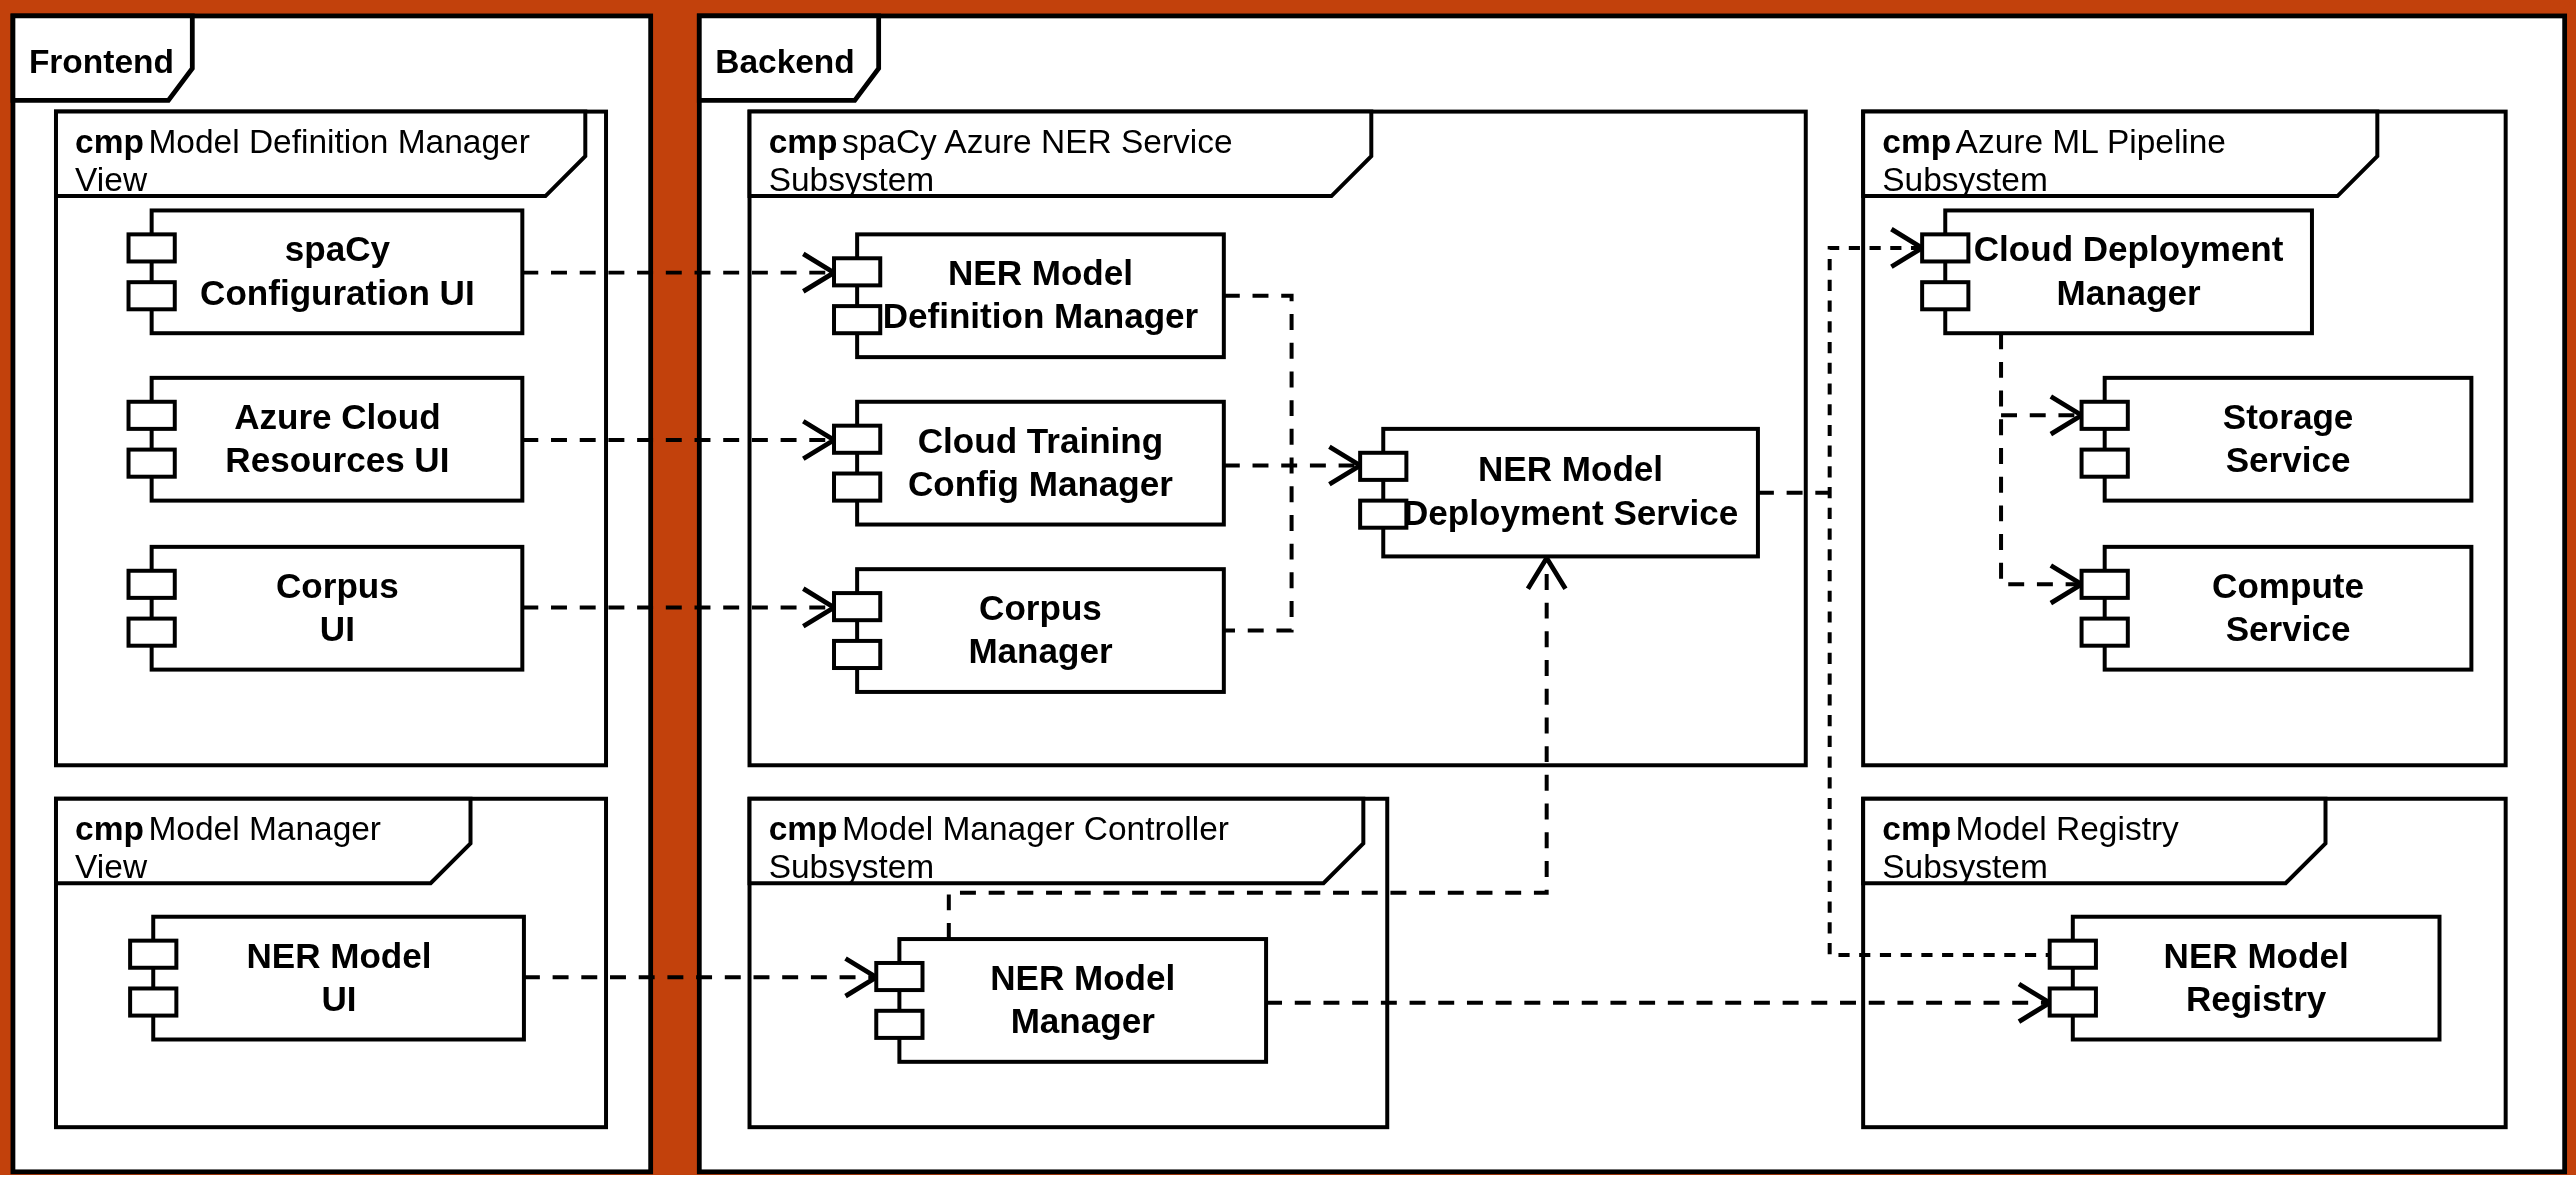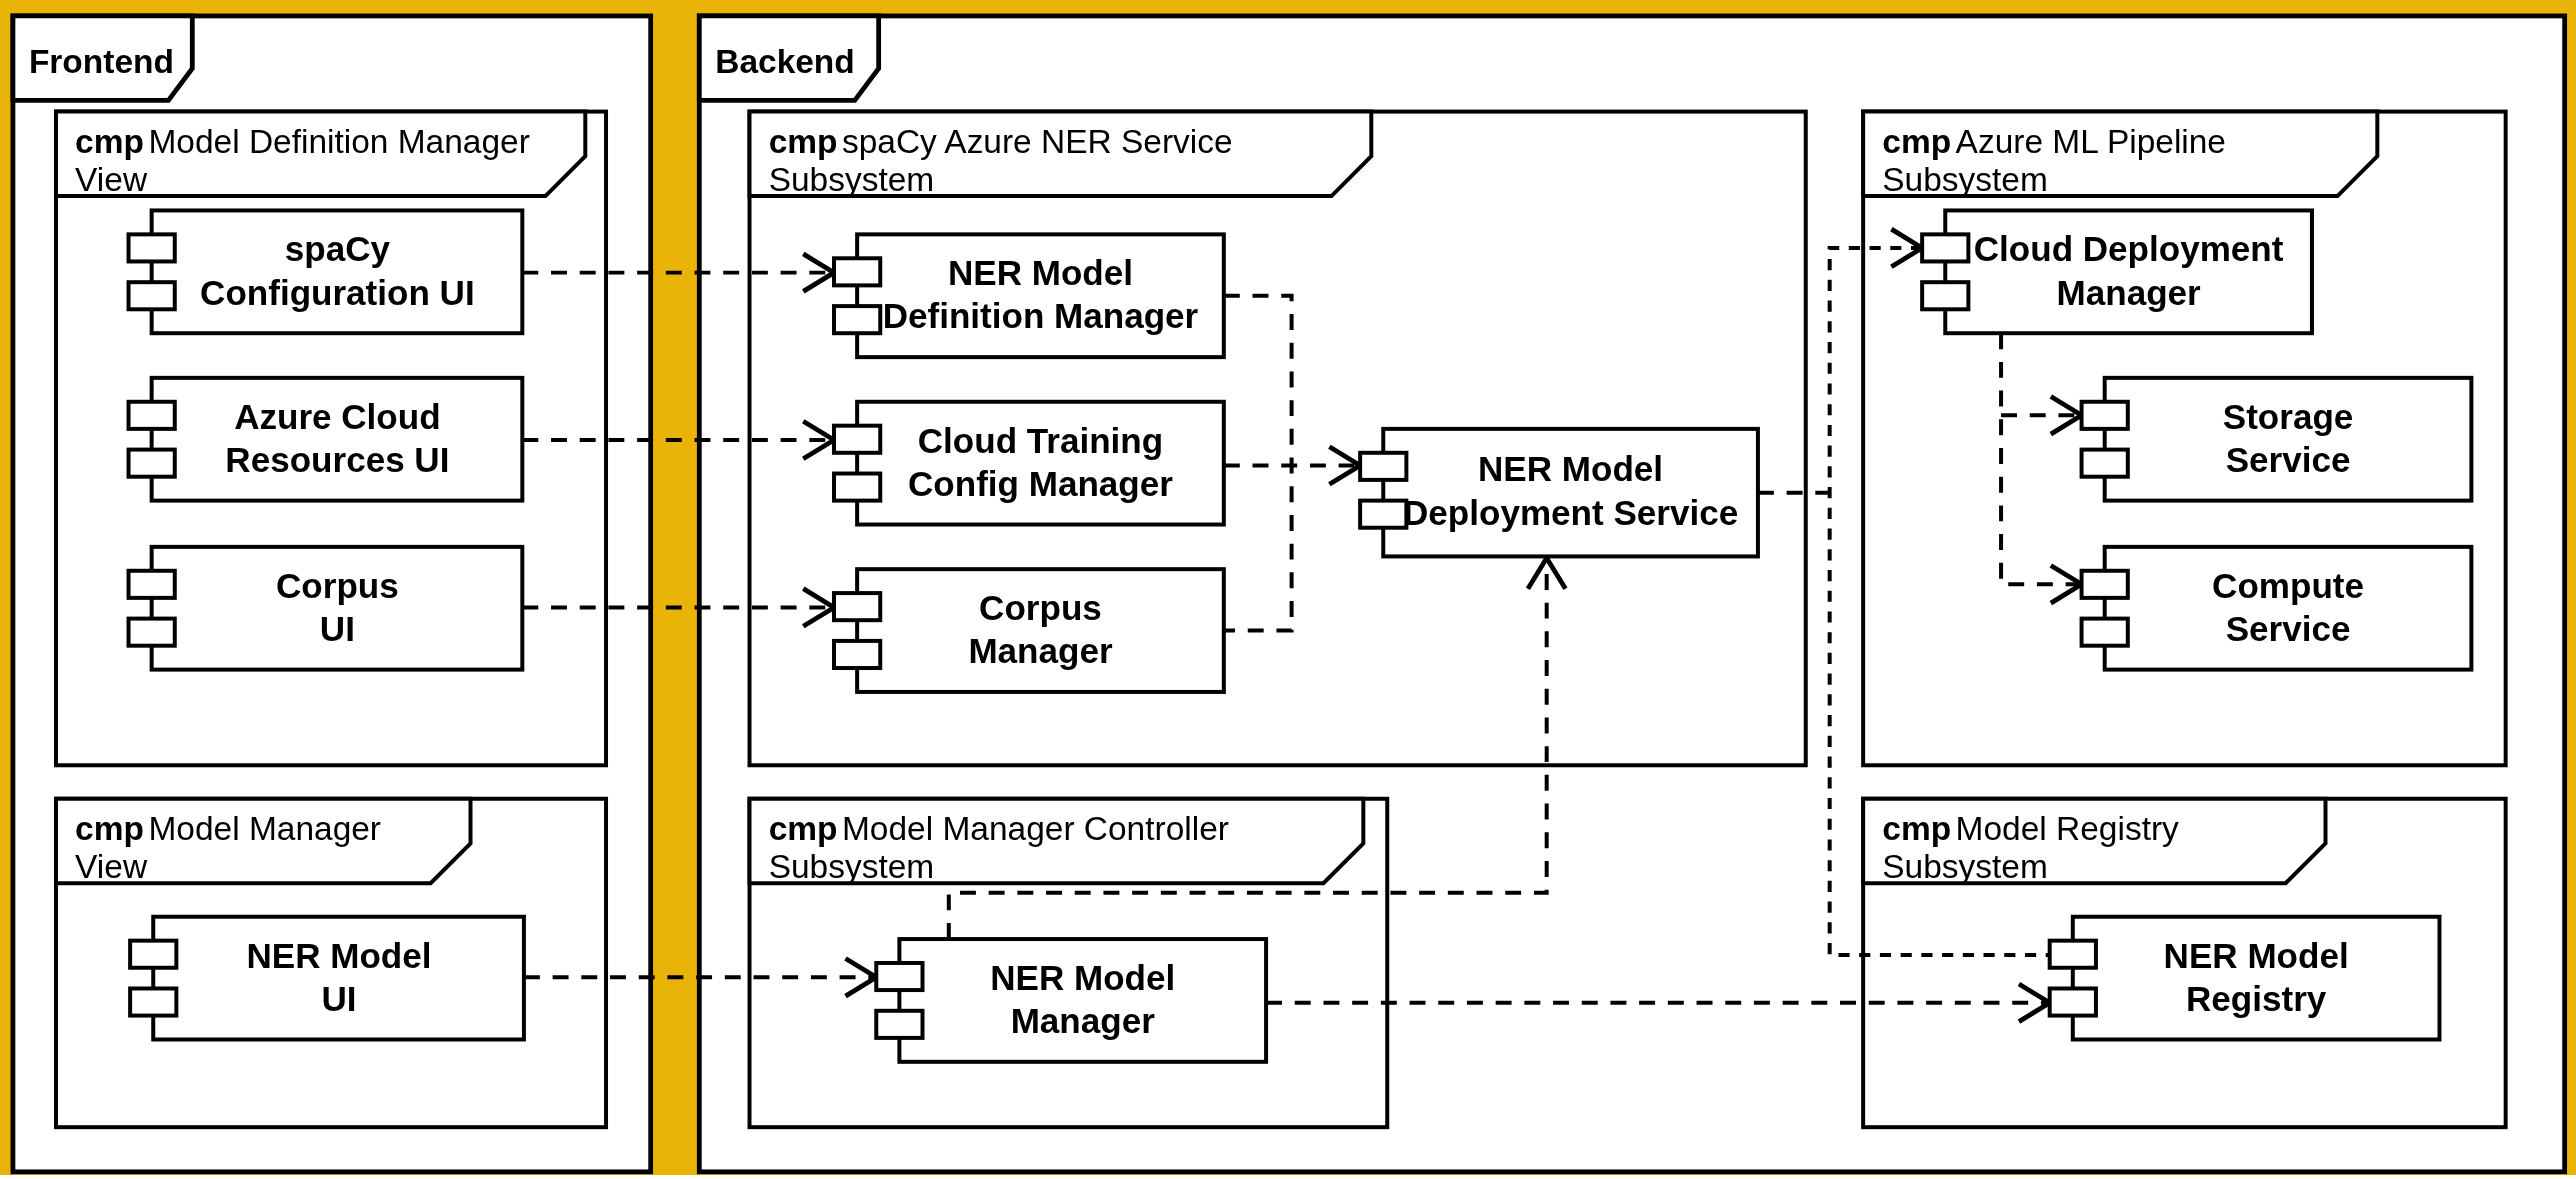--- a/index.html
+++ b/index.html
@@ -1,16 +1,16 @@
 <!DOCTYPE html>
 <html style="font-size:12.8px"><head>
 <meta charset="utf-8">
 <style>
   html, body { margin: 0; padding: 0; background: #ffffff; }
-  #diagram-root { width: 2576px; height: 1175px; position: relative; background: #eab308; }
+  #diagram-root { width: 2576px; height: 1175px; position: relative; background: #c2410c; }
   svg { display: block; }
   .pkg-rect   { fill: #ffffff; stroke: #000000; stroke-width: 6; }
   .pkg-tab    { fill: #ffffff; stroke: #000000; stroke-width: 6; }
   .frame-rect { fill: #ffffff; stroke: #000000; stroke-width: 5; }
   .frame-hdr  { fill: #ffffff; stroke: #000000; stroke-width: 5; }
   .comp-rect  { fill: #ffffff; stroke: #000000; stroke-width: 5; }
   .port-rect  { fill: #ffffff; stroke: #000000; stroke-width: 5; }
   .edge       { fill: none; stroke: #000000; stroke-width: 5; stroke-dasharray: 20 16; }
   .edge-fine  { fill: none; stroke: #000000; stroke-width: 5; stroke-dasharray: 14 12; }
   .arrowhead  { fill: none; stroke: #000000; stroke-width: 6; stroke-linecap: square; }

